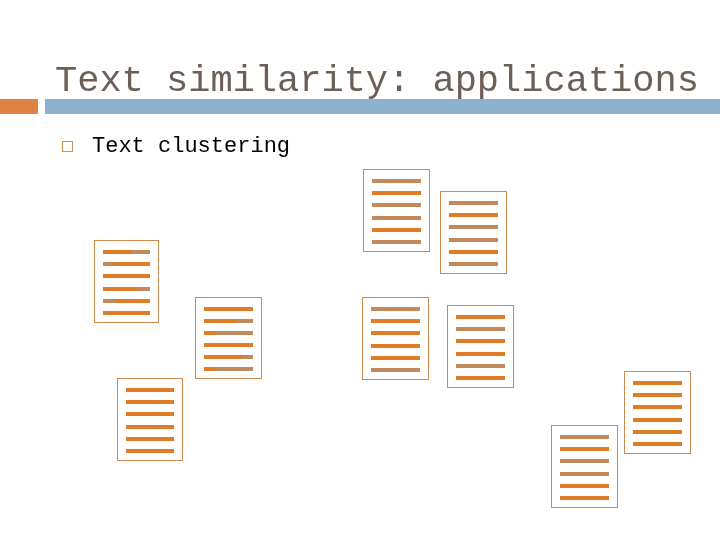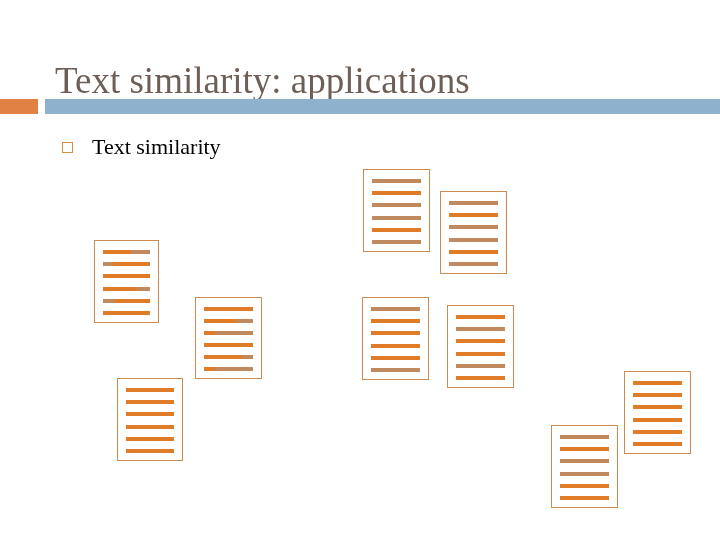--- a/index.html
+++ b/index.html
@@ -6,21 +6,21 @@
     margin: 0;
     padding: 0;
     background: #ffffff;
   }
   #slide {
     position: relative;
     width: 720px;
     height: 524px;
     background: #ffffff;
     overflow: hidden;
-    font-family: Liberation Serif, serif;
+    font-family: Liberation Mono, monospace;
   }
   #slide-title {
     position: absolute;
     left: 55px;
     top: 36px;
     font-size: 37px;
     font-weight: normal;
     color: #6d5f57;
     letter-spacing: 0px;
     white-space: nowrap;
@@ -95,21 +95,21 @@
 
 <div id="slide" style="background: rgb(255, 255, 255);">
 
   <h1 id="slide-title" style="color: rgb(109, 95, 87);">Text similarity: applications</h1>
 
   <div id="accent-square" style="background: rgb(223, 130, 68);"></div>
   <div id="accent-bar" style="background: rgb(142, 177, 206);"></div>
 
   <div id="bullet-row">
     <span class="bullet-marker" style="border-color: rgb(217, 139, 74);"></span>
-    <span class="bullet-text" style="color: rgb(0, 0, 0);">Text similarity</span>
+    <span class="bullet-text" style="color: rgb(0, 0, 0);">Text clustering</span>
   </div>
 
   <div id="doc-layer">
       <div class="doc" style="left: 94px; top: 240px; width: 65px; height: 83px; border-color: rgb(207, 139, 79);">
         <div class="doc-lines">
           <div class="doc-line" style="width: 47px; background: rgb(192, 138, 94); margin-bottom: 8.2px;">
             <span class="seg" style="left: 0%; width: 60%; background: rgb(224, 123, 40);"></span>
           </div>
           <div class="doc-line" style="width: 47px; background: rgb(192, 138, 94); margin-bottom: 8.2px;">
             <span class="seg" style="left: 22%; width: 78%; background: rgb(224, 123, 40);"></span>

